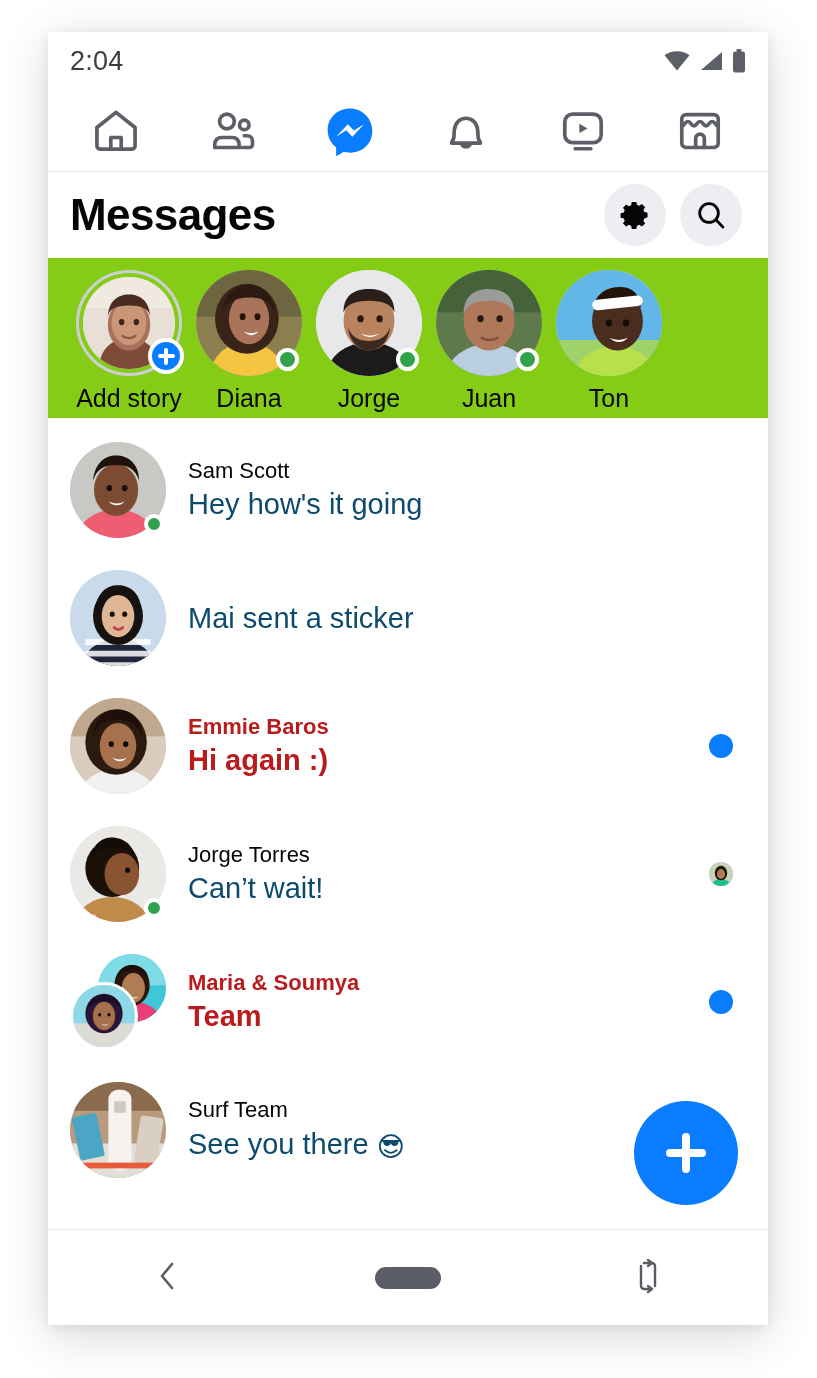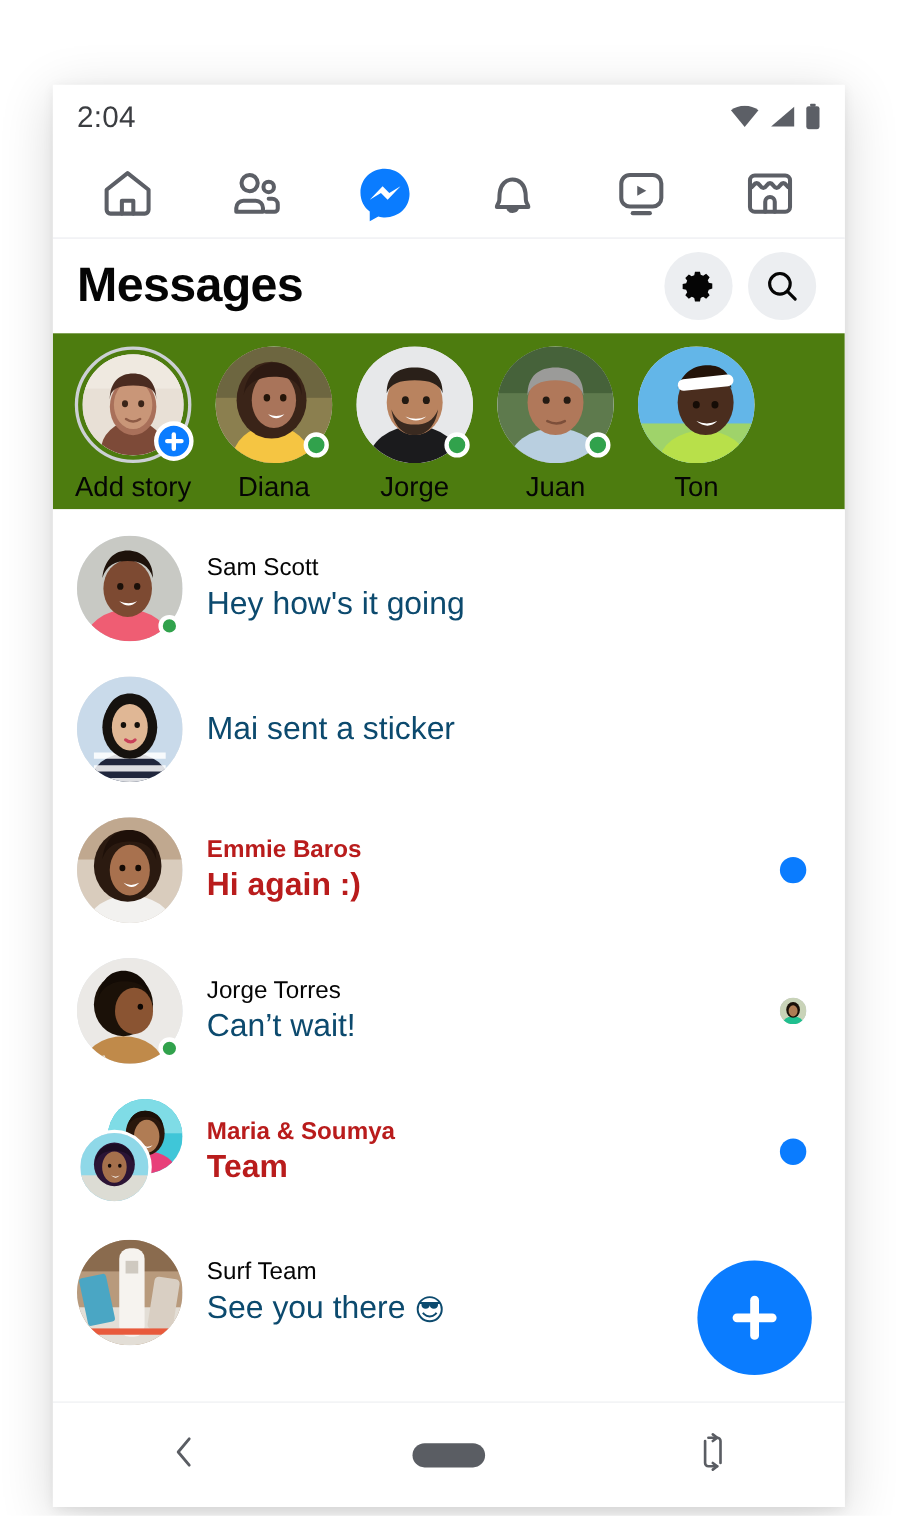--- a/index.html
+++ b/index.html
@@ -19,21 +19,20 @@
   
   .phone {
     position: absolute;
     left: 48px; top: 32px;
     width: 720px; height: 1293px;
     background: #ffffff;
     box-shadow: 0 10px 46px rgba(0,0,0,0.16), 0 2px 10px rgba(0,0,0,0.08);
     overflow: hidden;
     display: flex;
     flex-direction: column;
-    margin-top: 45px;
   }
 
   
   .status-bar {
     height: 58px;
     flex: 0 0 58px;
     display: flex;
     align-items: center;
     justify-content: space-between;
     padding: 0 22px 0 22px;
@@ -89,24 +88,24 @@
     cursor: pointer;
     border: none;
   }
   .round-btn svg { display: block; }
 
   
   .stories {
     flex: 0 0 160px;
     display: flex;
     align-items: flex-start;
-    padding: 12px 0 0 20px;
-    gap: 22px;
+    padding: 12px 0 0 28px;
+    gap: 14px;
     overflow: hidden;
-    background: #4d7c0f;
+    background: #84cc16;
   }
   .story {
     width: 106px;
     flex: 0 0 106px;
     display: flex;
     flex-direction: column;
     align-items: center;
     cursor: pointer;
   }
   .story-avatar-wrap {

